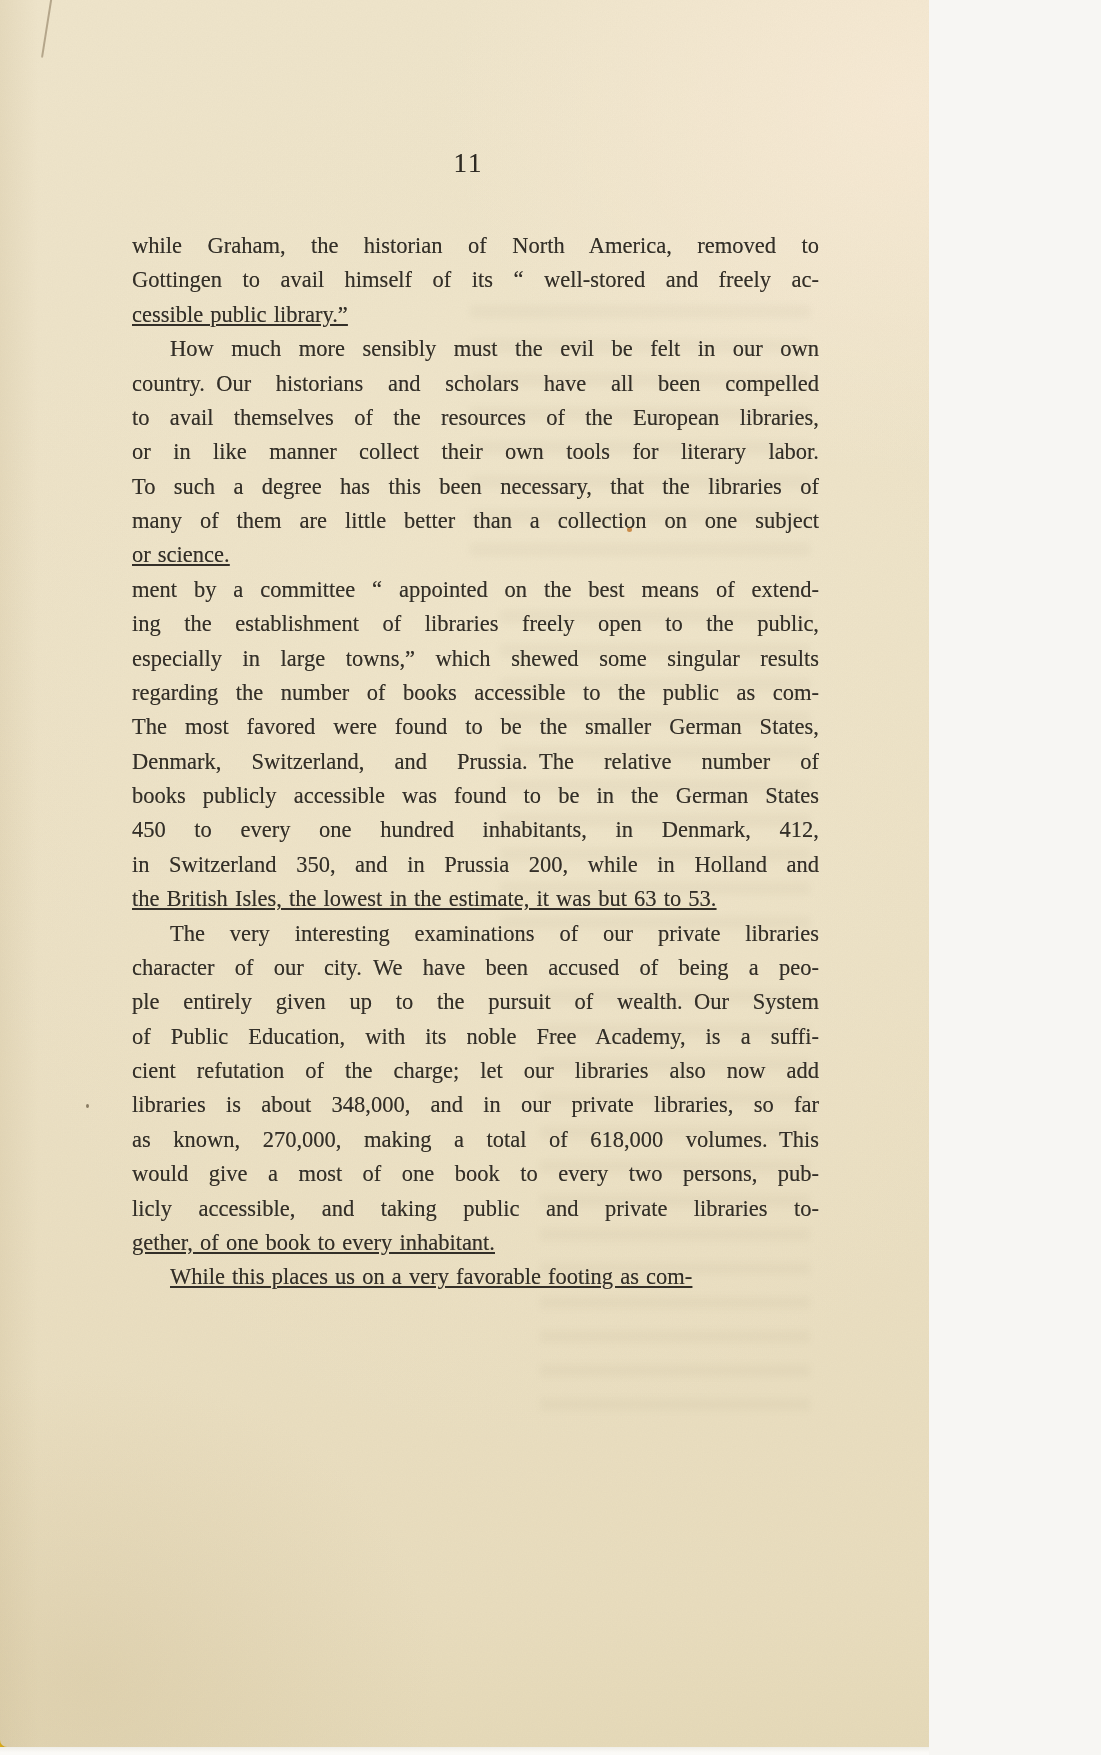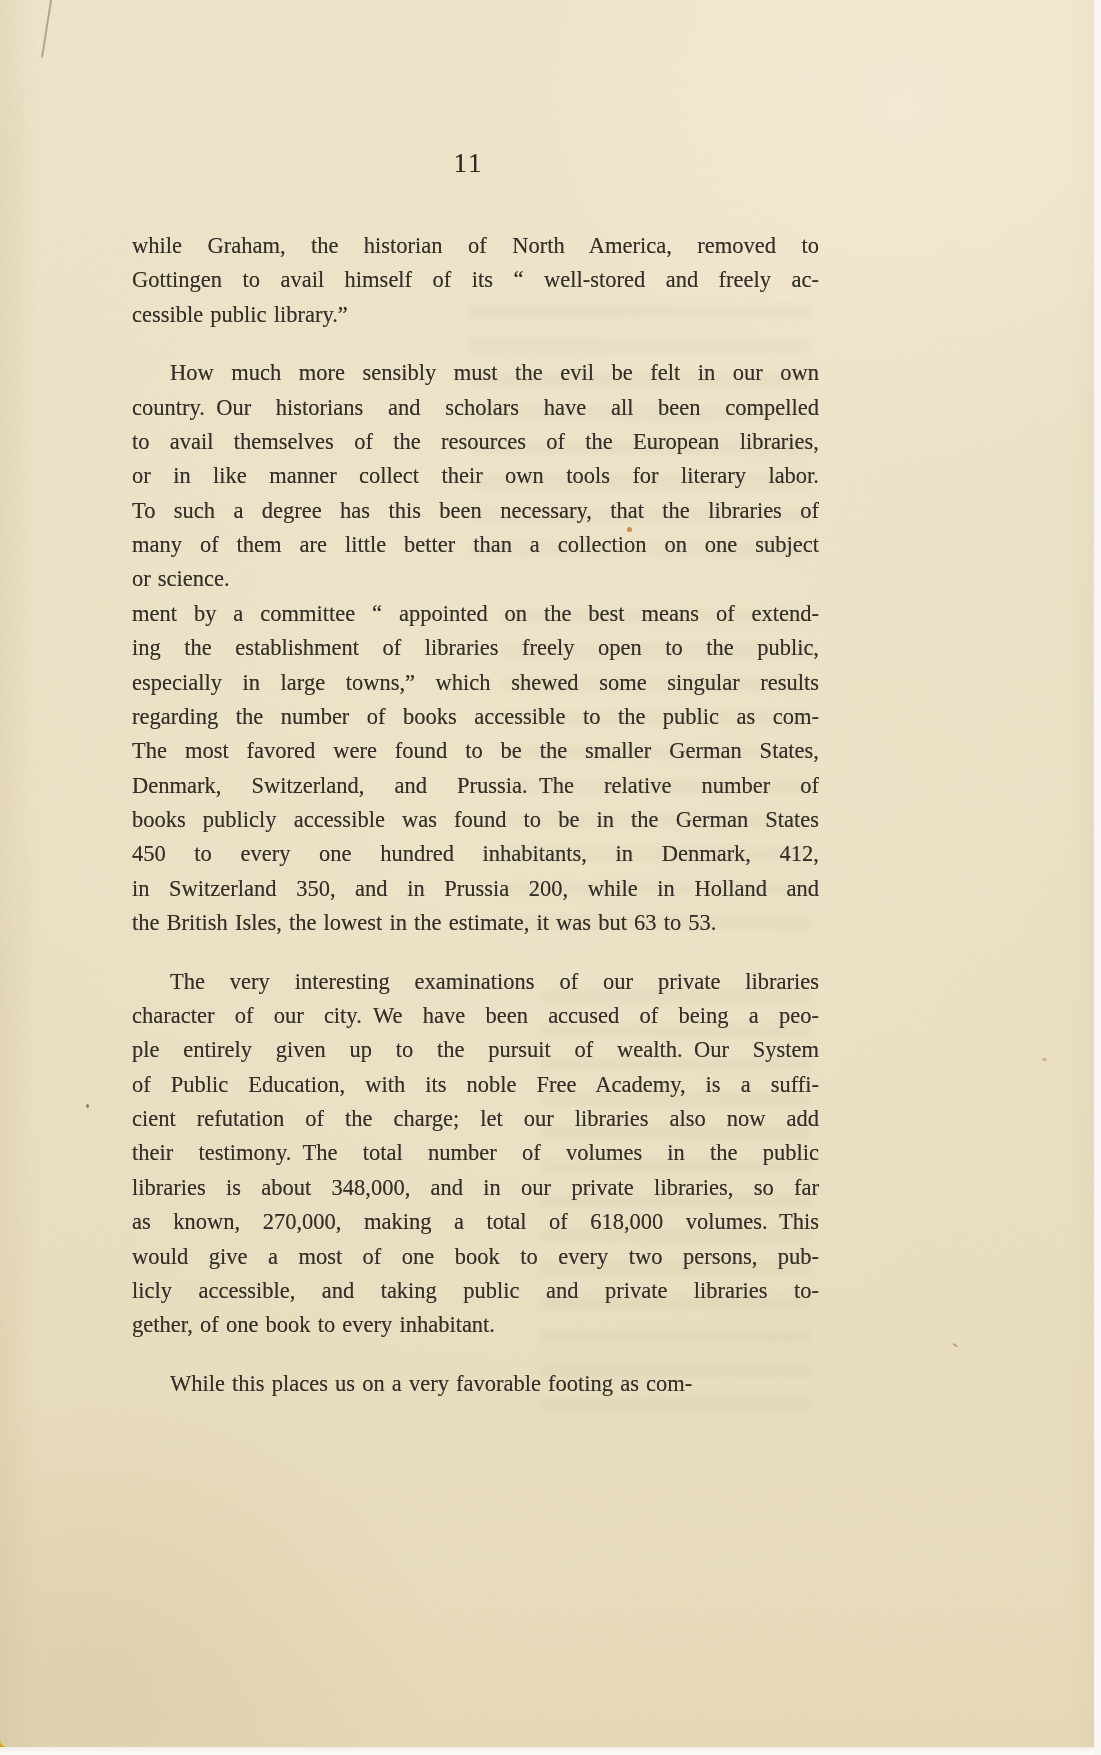--- a/index.html
+++ b/index.html
@@ -2,21 +2,21 @@
 <html><head>
 <meta charset="utf-8">
 <style>
   html, body {
     margin: 0;
     padding: 0;
     background: #f7f6f3;
   }
   .page {
     position: relative;
-    width: 1094px;
+    width: 929px;
     height: 1755px;
     overflow: hidden;
     background: #eab308;
     font-family: "Liberation Serif", "DejaVu Serif", serif;
   }
   .paper {
     position: absolute;
     left: 0;
     top: 0;
     width: 1101px;
@@ -67,22 +67,22 @@
     word-spacing: 1.5px;
     text-shadow: 0 0 0.6px rgba(51,47,40,0.5);
   }
   .line {
     height: 34.38px;
     line-height: 34.38px;
     text-align: justify;
     text-align-last: justify;
     white-space: normal;
   }
-  .line.first { text-indent: 38px; margin-top: 24px; }
-  .line.end   { text-align-last: left; }
+  .line.first { text-indent: 38px; }
+  .line.end   { text-align-last: left; text-decoration: underline; }
   .crease {
     position: absolute;
     left: 46px;
     top: -6px;
     width: 2px;
     height: 64px;
     background: rgba(110,92,62,0.45);
     transform: rotate(9deg);
     filter: blur(0.7px);
     border-radius: 2px;
@@ -147,21 +147,20 @@
         <div class="line">Denmark, Switzerland, and Prussia. The relative number of</div>
         <div class="line">books publicly accessible was found to be in the German States</div>
         <div class="line">450 to every one hundred inhabitants, in Denmark, 412,</div>
         <div class="line">in Switzerland 350, and in Prussia 200, while in Holland and</div>
         <div class="line end">the British Isles, the lowest in the estimate, it was but 63 to 53.</div>
         <div class="line first">The very interesting examinations of our private libraries</div>
         <div class="line">character of our city. We have been accused of being a peo-</div>
         <div class="line">ple entirely given up to the pursuit of wealth. Our System</div>
         <div class="line">of Public Education, with its noble Free Academy, is a suffi-</div>
         <div class="line">cient refutation of the charge; let our libraries also now add</div>
-        <div class="line">their testimony. The total number of volumes in the public</div>
         <div class="line">libraries is about 348,000, and in our private libraries, so far</div>
         <div class="line">as known, 270,000, making a total of 618,000 volumes. This</div>
         <div class="line">would give a most of one book to every two persons, pub-</div>
         <div class="line">licly accessible, and taking public and private libraries to-</div>
         <div class="line end">gether, of one book to every inhabitant.</div>
         <div class="line first end">While this places us on a very favorable footing as com-</div>
       </div>
 
   </div>
   <div class="bottom-edge"></div>

